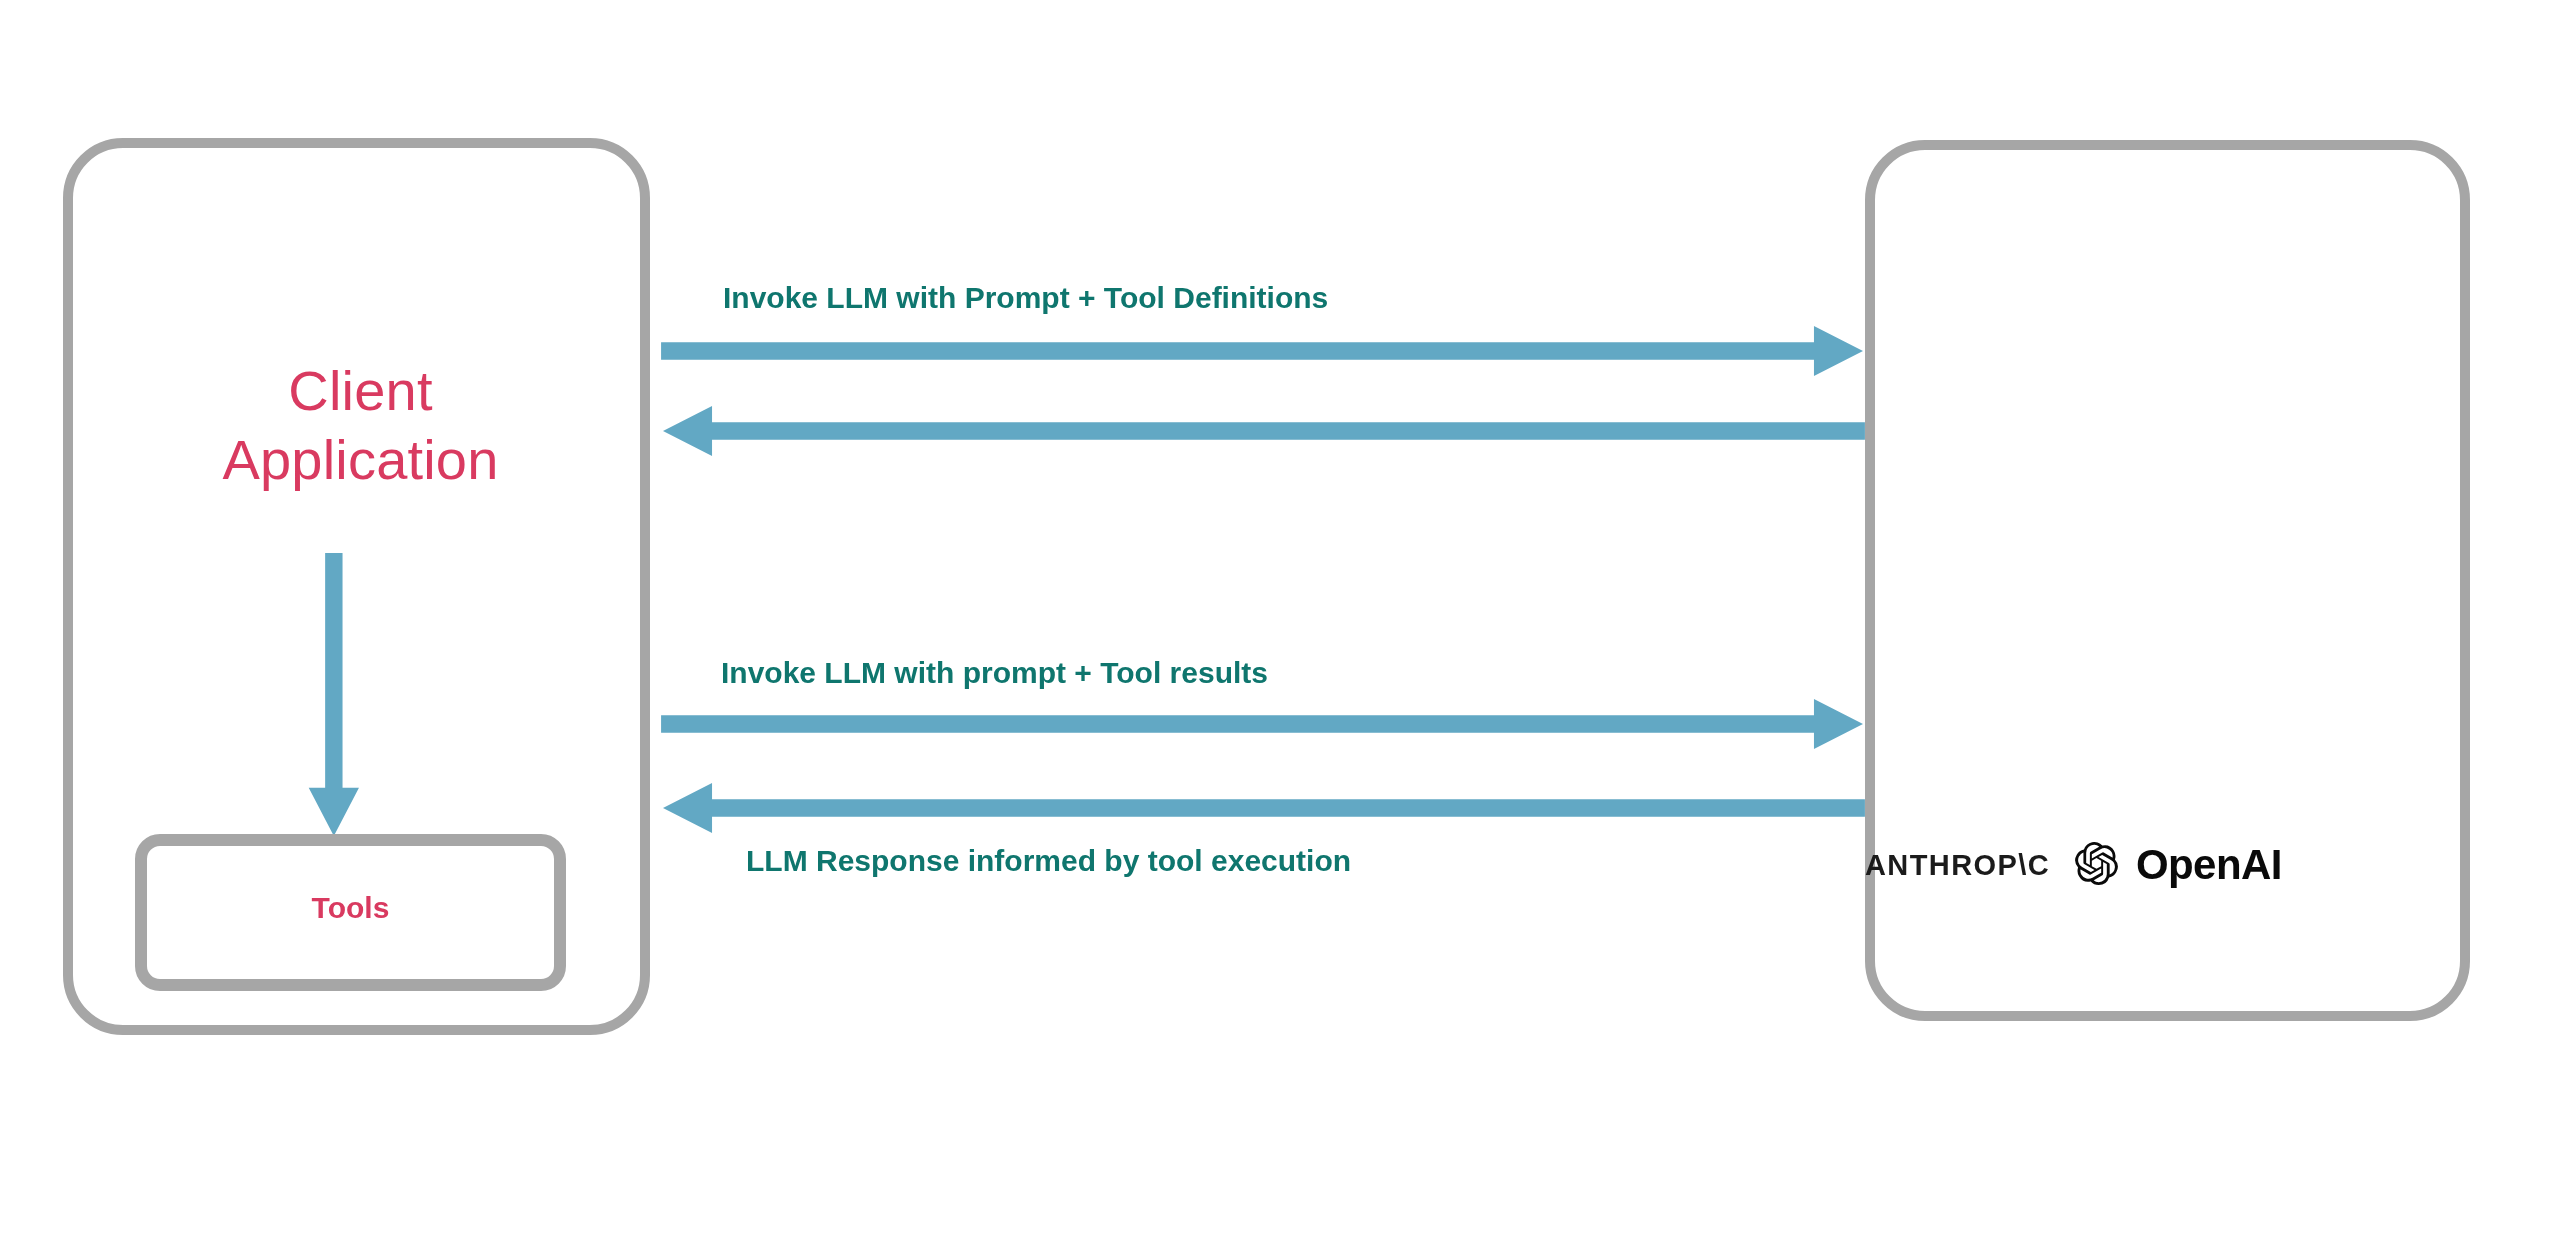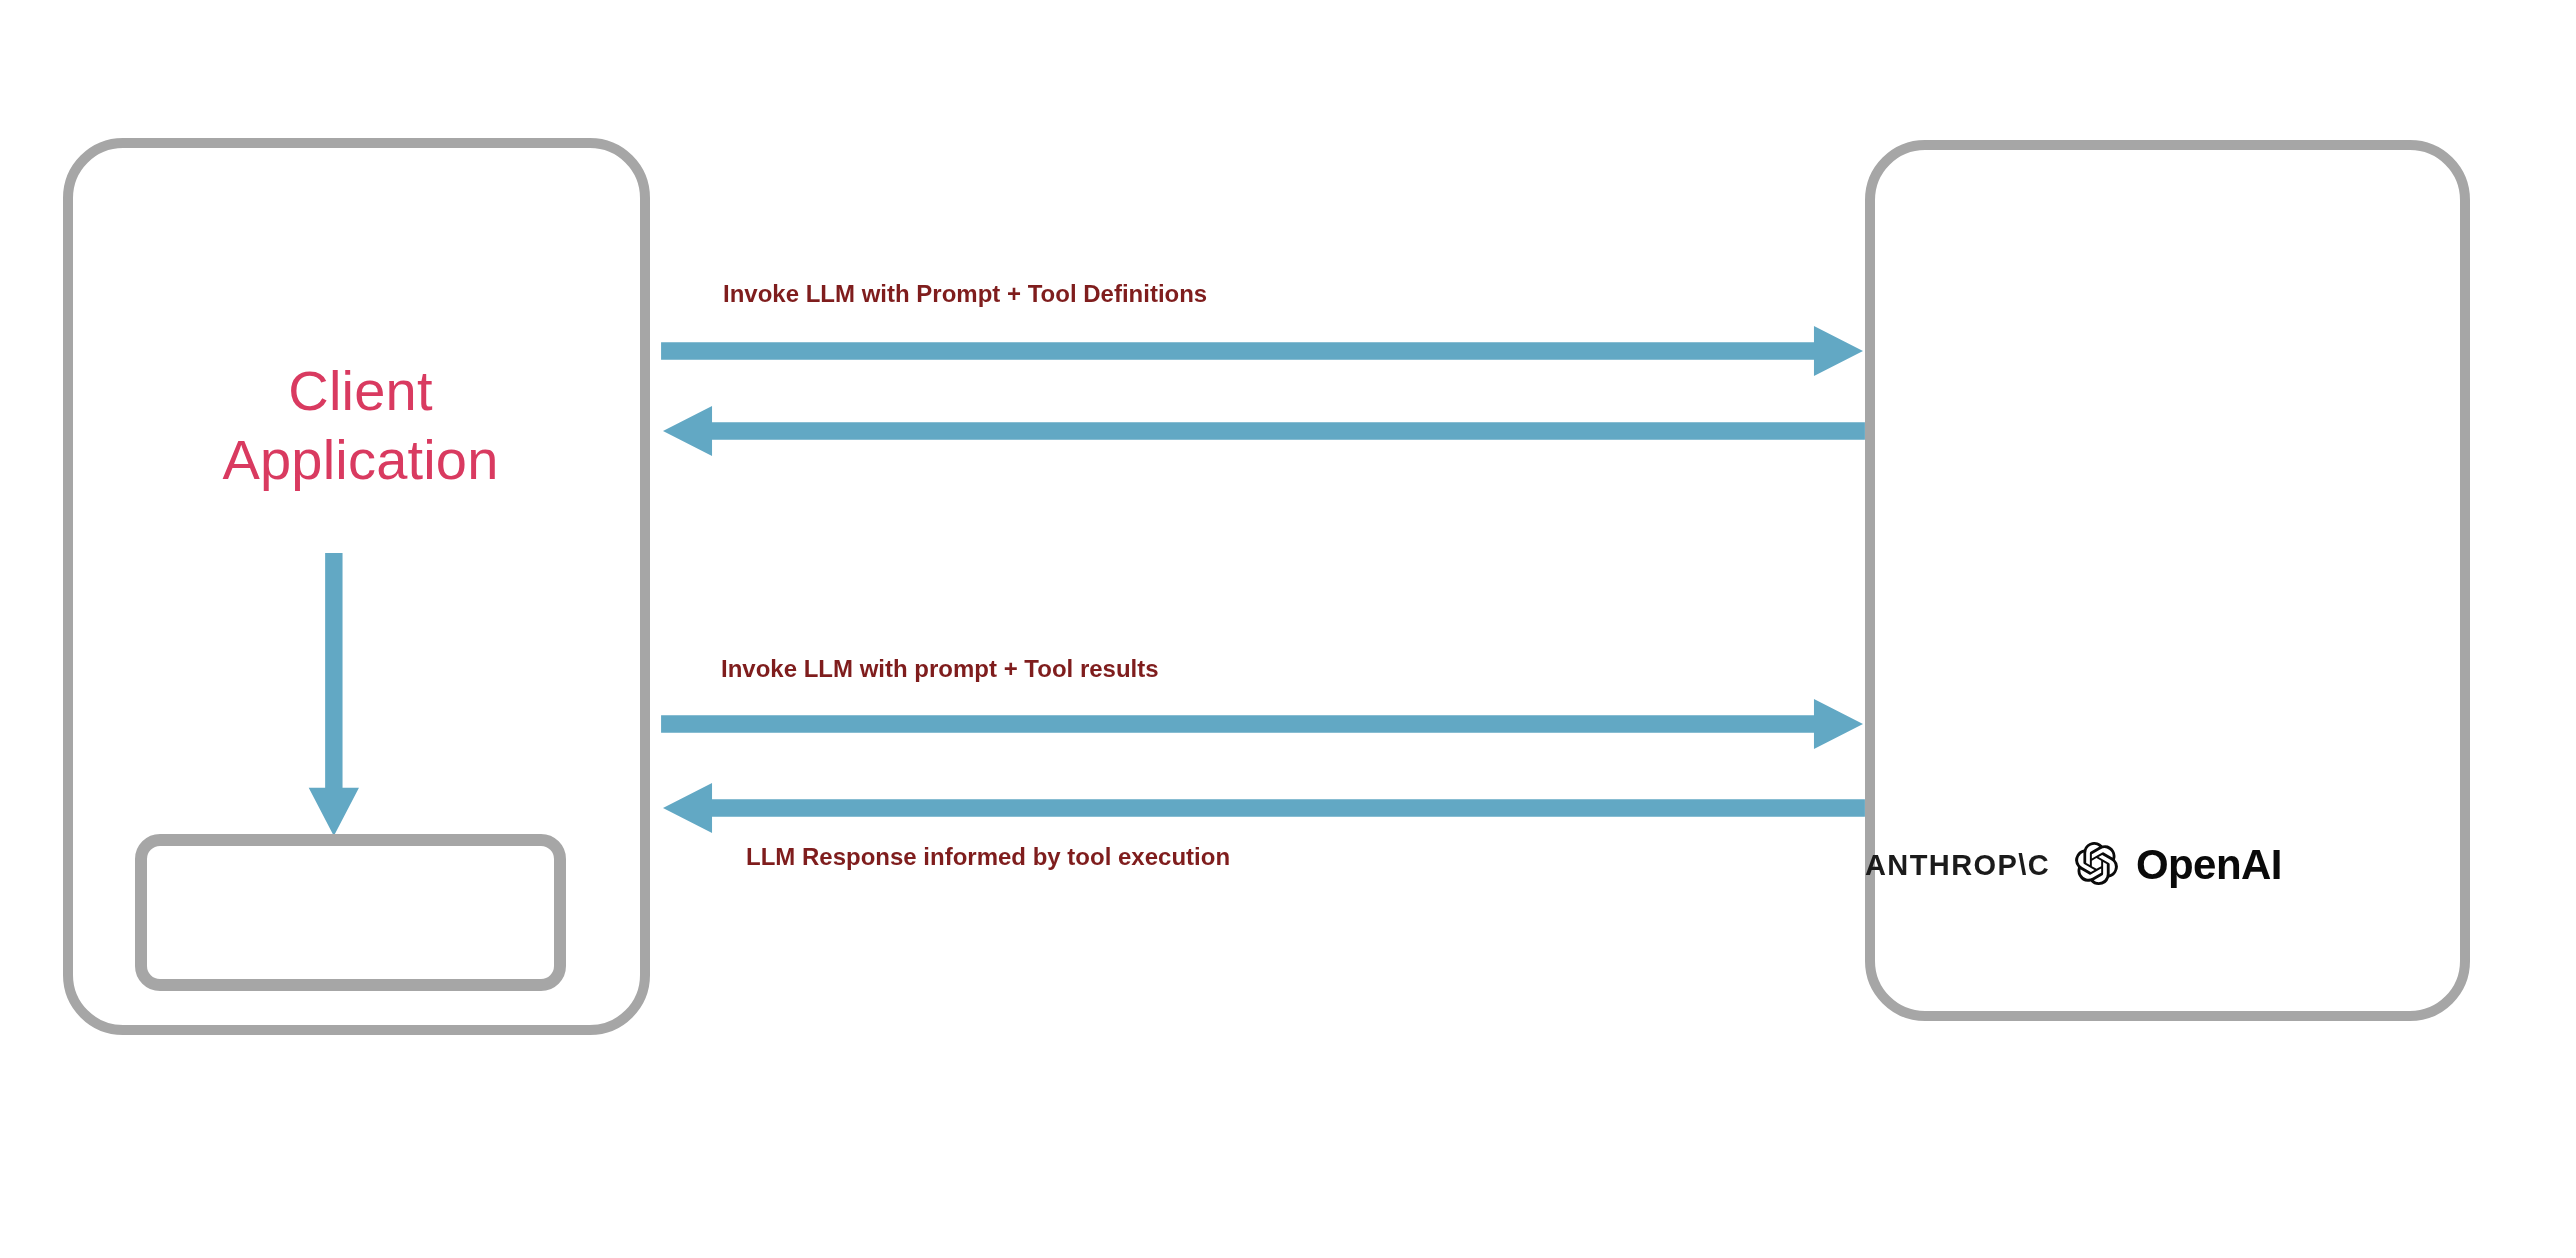--- a/index.html
+++ b/index.html
@@ -62,23 +62,23 @@
 
   
   .arrow {
     position: absolute;
   }
   .arrow svg { display: block; overflow: visible; }
 
   
   .caption {
     position: absolute;
-    color: #7f1d1d;
+    color: #0f766e;
     font-weight: 700;
-    font-size: 24px;
+    font-size: 30px;
     line-height: 1.18;
     white-space: pre;
   }
   .caption.multiline { white-space: pre-line; line-height: 1.47; }
 
   
   .logos {
     position: absolute;
     left: 1865px; top: 841px; width: 605px;
     display: flex;
@@ -114,20 +114,21 @@
   <div class="box-title client-title">Client
 Application</div>
 
   <div class="arrow" style="left:300px; top:553px;">
     <svg width="87" height="286" viewBox="0 0 90 296">
       <polygon points="26,0 44,0 44,243 61,243 35,293 9,243 26,243" fill="#62a8c4"></polygon>
     </svg>
   </div>
 
   <div class="box tools"></div>
+  <div class="tools-label">Tools</div>
 
   <div class="caption" style="left:723px; top:280px;">Invoke LLM with Prompt + Tool Definitions</div>
   <div class="arrow" style="left:658px; top:326px;">
     <svg width="1210" height="50" viewBox="0 0 1252 52">
       <polygon points="0,17 1199,17 1199,0 1250,26 1199,52 1199,35 0,35" fill="#62a8c4"></polygon>
     </svg>
   </div>
 
   <div class="arrow" style="left:658px; top:406px;">
     <svg width="1210" height="50" viewBox="0 0 1252 52">

